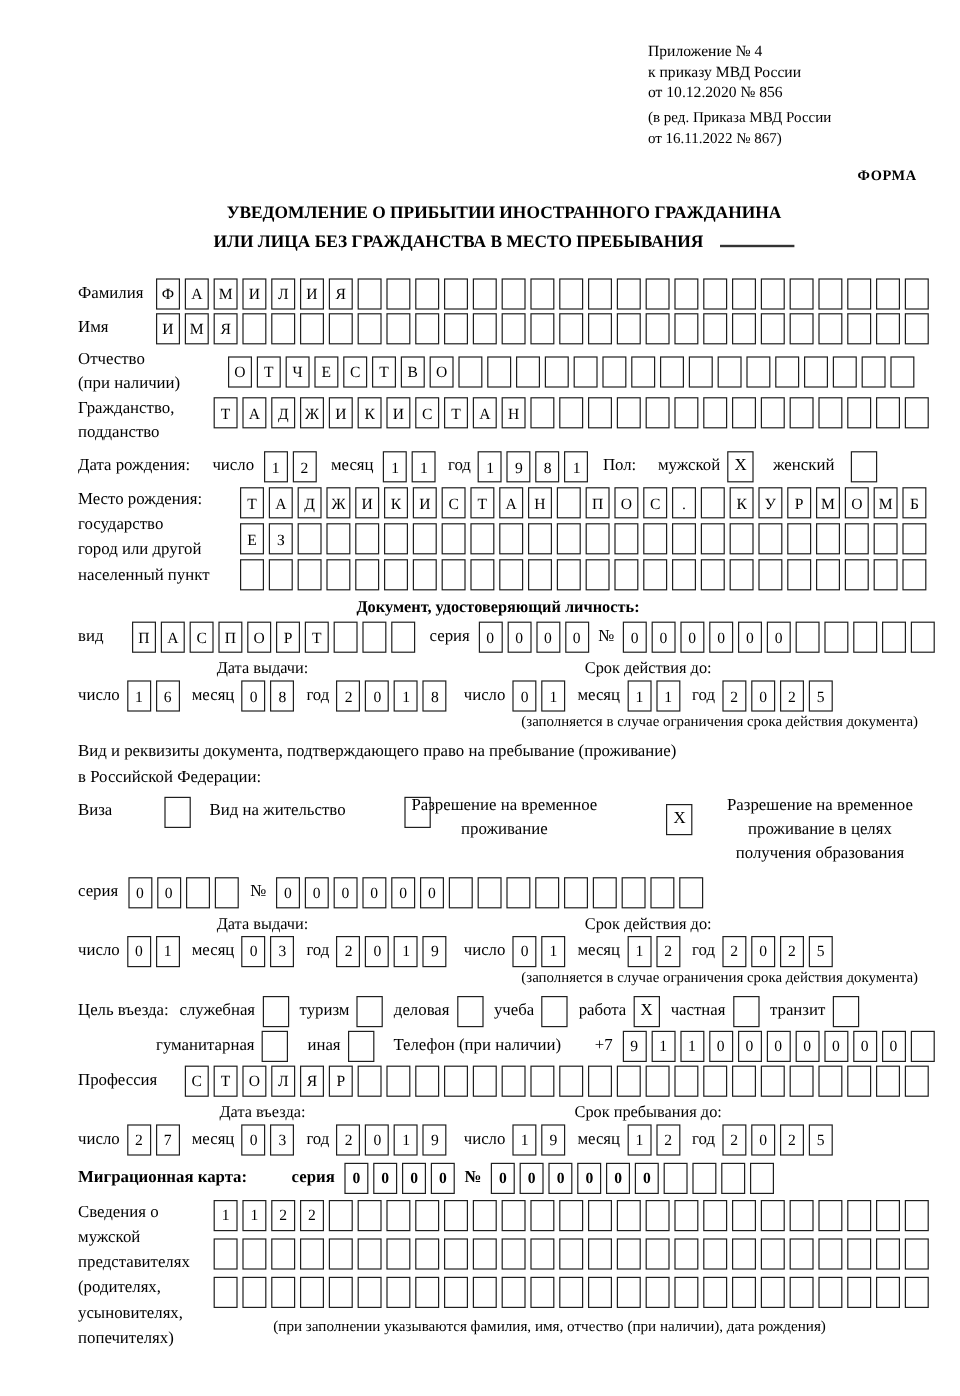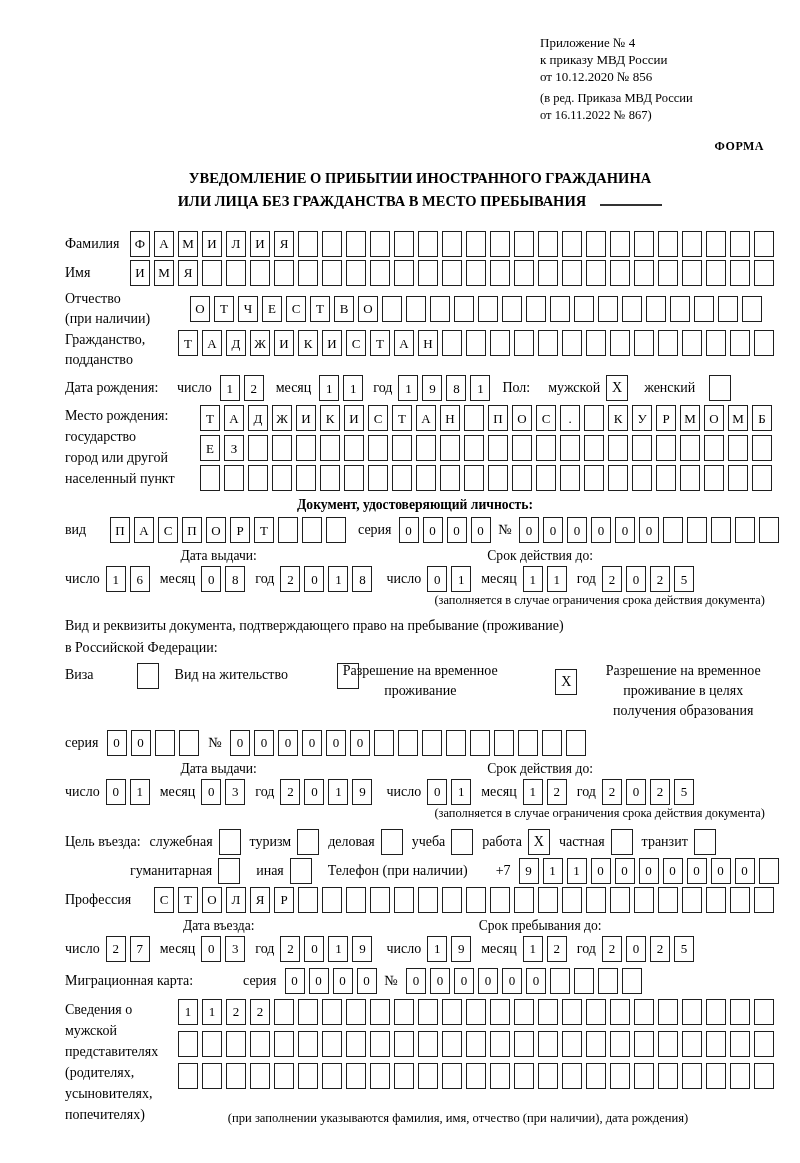--- a/index.html
+++ b/index.html
@@ -40,21 +40,21 @@
   .intro{margin-top:7px;font-size:14px;line-height:1.55;}
   .permit-row{display:flex;align-items:flex-start;margin-top:2px;}
   .permit-opt{display:flex;align-items:center;gap:39px;}
   .permit-opt .cb{margin-top:2px;}
   .opt-center{text-align:center;line-height:1.45;}
 
   .purpose-row{display:flex;align-items:center;margin-top:8px;flex-wrap:nowrap;}
   .purpose-row .opt{display:flex;align-items:center;margin-left:9px;}
   .purpose-row .opt .cb{margin-left:6px;}
 
-  .rep-note{font-size:12.6px;margin-top:16px;text-align:center;width:560px;}
+  .rep-note{font-size:12.6px;margin-top:2px;text-align:center;width:560px;}
 </style>
 </head>
 <body>
 
 <div class="page">
 
   <div class="hdr">
     <div>Приложение № 4</div>
     <div>к приказу МВД России</div>
     <div>от 10.12.2020 № 856</div>
@@ -636,21 +636,21 @@
         <span class="cells">
             <span class="cell">2</span>
             <span class="cell">0</span>
             <span class="cell">2</span>
             <span class="cell">5</span>
           </span>
       </div>
     </div>
   </div>
 
-  <div class="row" style="margin-top:6px;">
+  <div class="row" style="margin-top:6px;font-weight:bold;">
     <span class="lab" style="width:178px;">Миграционная карта:</span>
     <span class="lab" style="margin-right:8px;">серия</span>
     <span class="cells">
         <span class="cell">0</span>
         <span class="cell">0</span>
         <span class="cell">0</span>
         <span class="cell">0</span>
       </span>
     <span class="lab" style="margin-left:8px;margin-right:8px;">№</span>
     <span class="cells">

